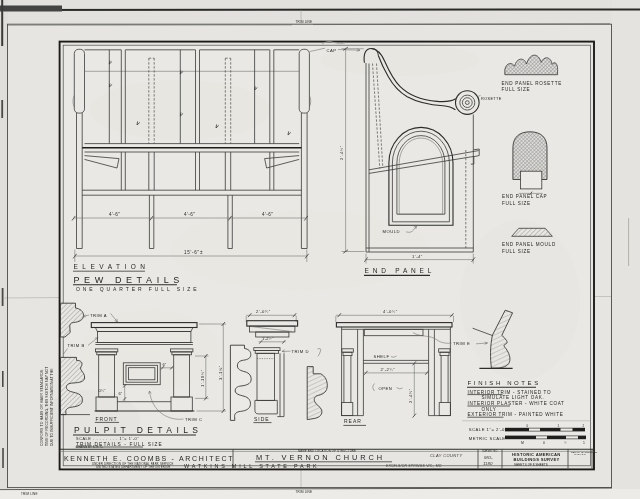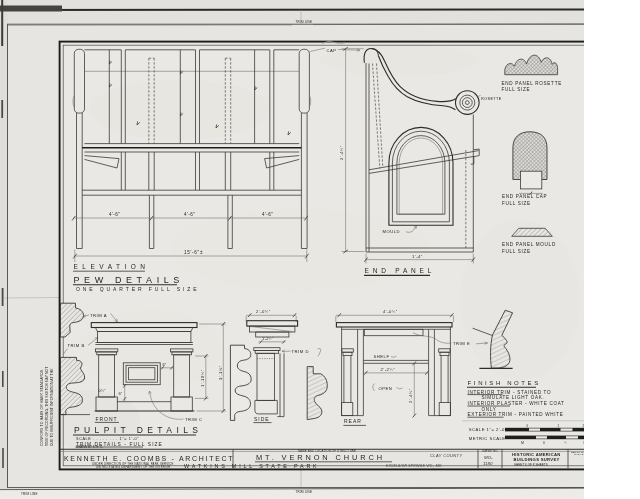--- a/index.html
+++ b/index.html
@@ -1,16 +1,16 @@
 <!DOCTYPE html>
 <html><head>
 <meta charset="utf-8">
 <style>
 html,body{margin:0;padding:0;background:#fff}
-#sheet{position:relative;width:584px;height:499px;background:#e6e5e1;font-family:"Liberation Sans",sans-serif;overflow:hidden}
+#sheet{position:relative;width:640px;height:499px;background:#e6e5e1;font-family:"Liberation Sans",sans-serif;overflow:hidden}
 svg{position:absolute;top:0;left:0;display:block}
 </style>
 </head>
 <body>
 <div id="sheet">
 <svg width="640" height="499" viewBox="0 0 640 499">
 <defs>
 <pattern id="h1" width="3.4" height="3.4" patternTransform="rotate(45)" patternUnits="userSpaceOnUse">
 <rect width="3.4" height="3.4" fill="#e7e6e2"></rect>
           <line x1="0" y1="0" x2="0" y2="3.4" stroke="#6f6f6d" stroke-width="0.65"></line>

